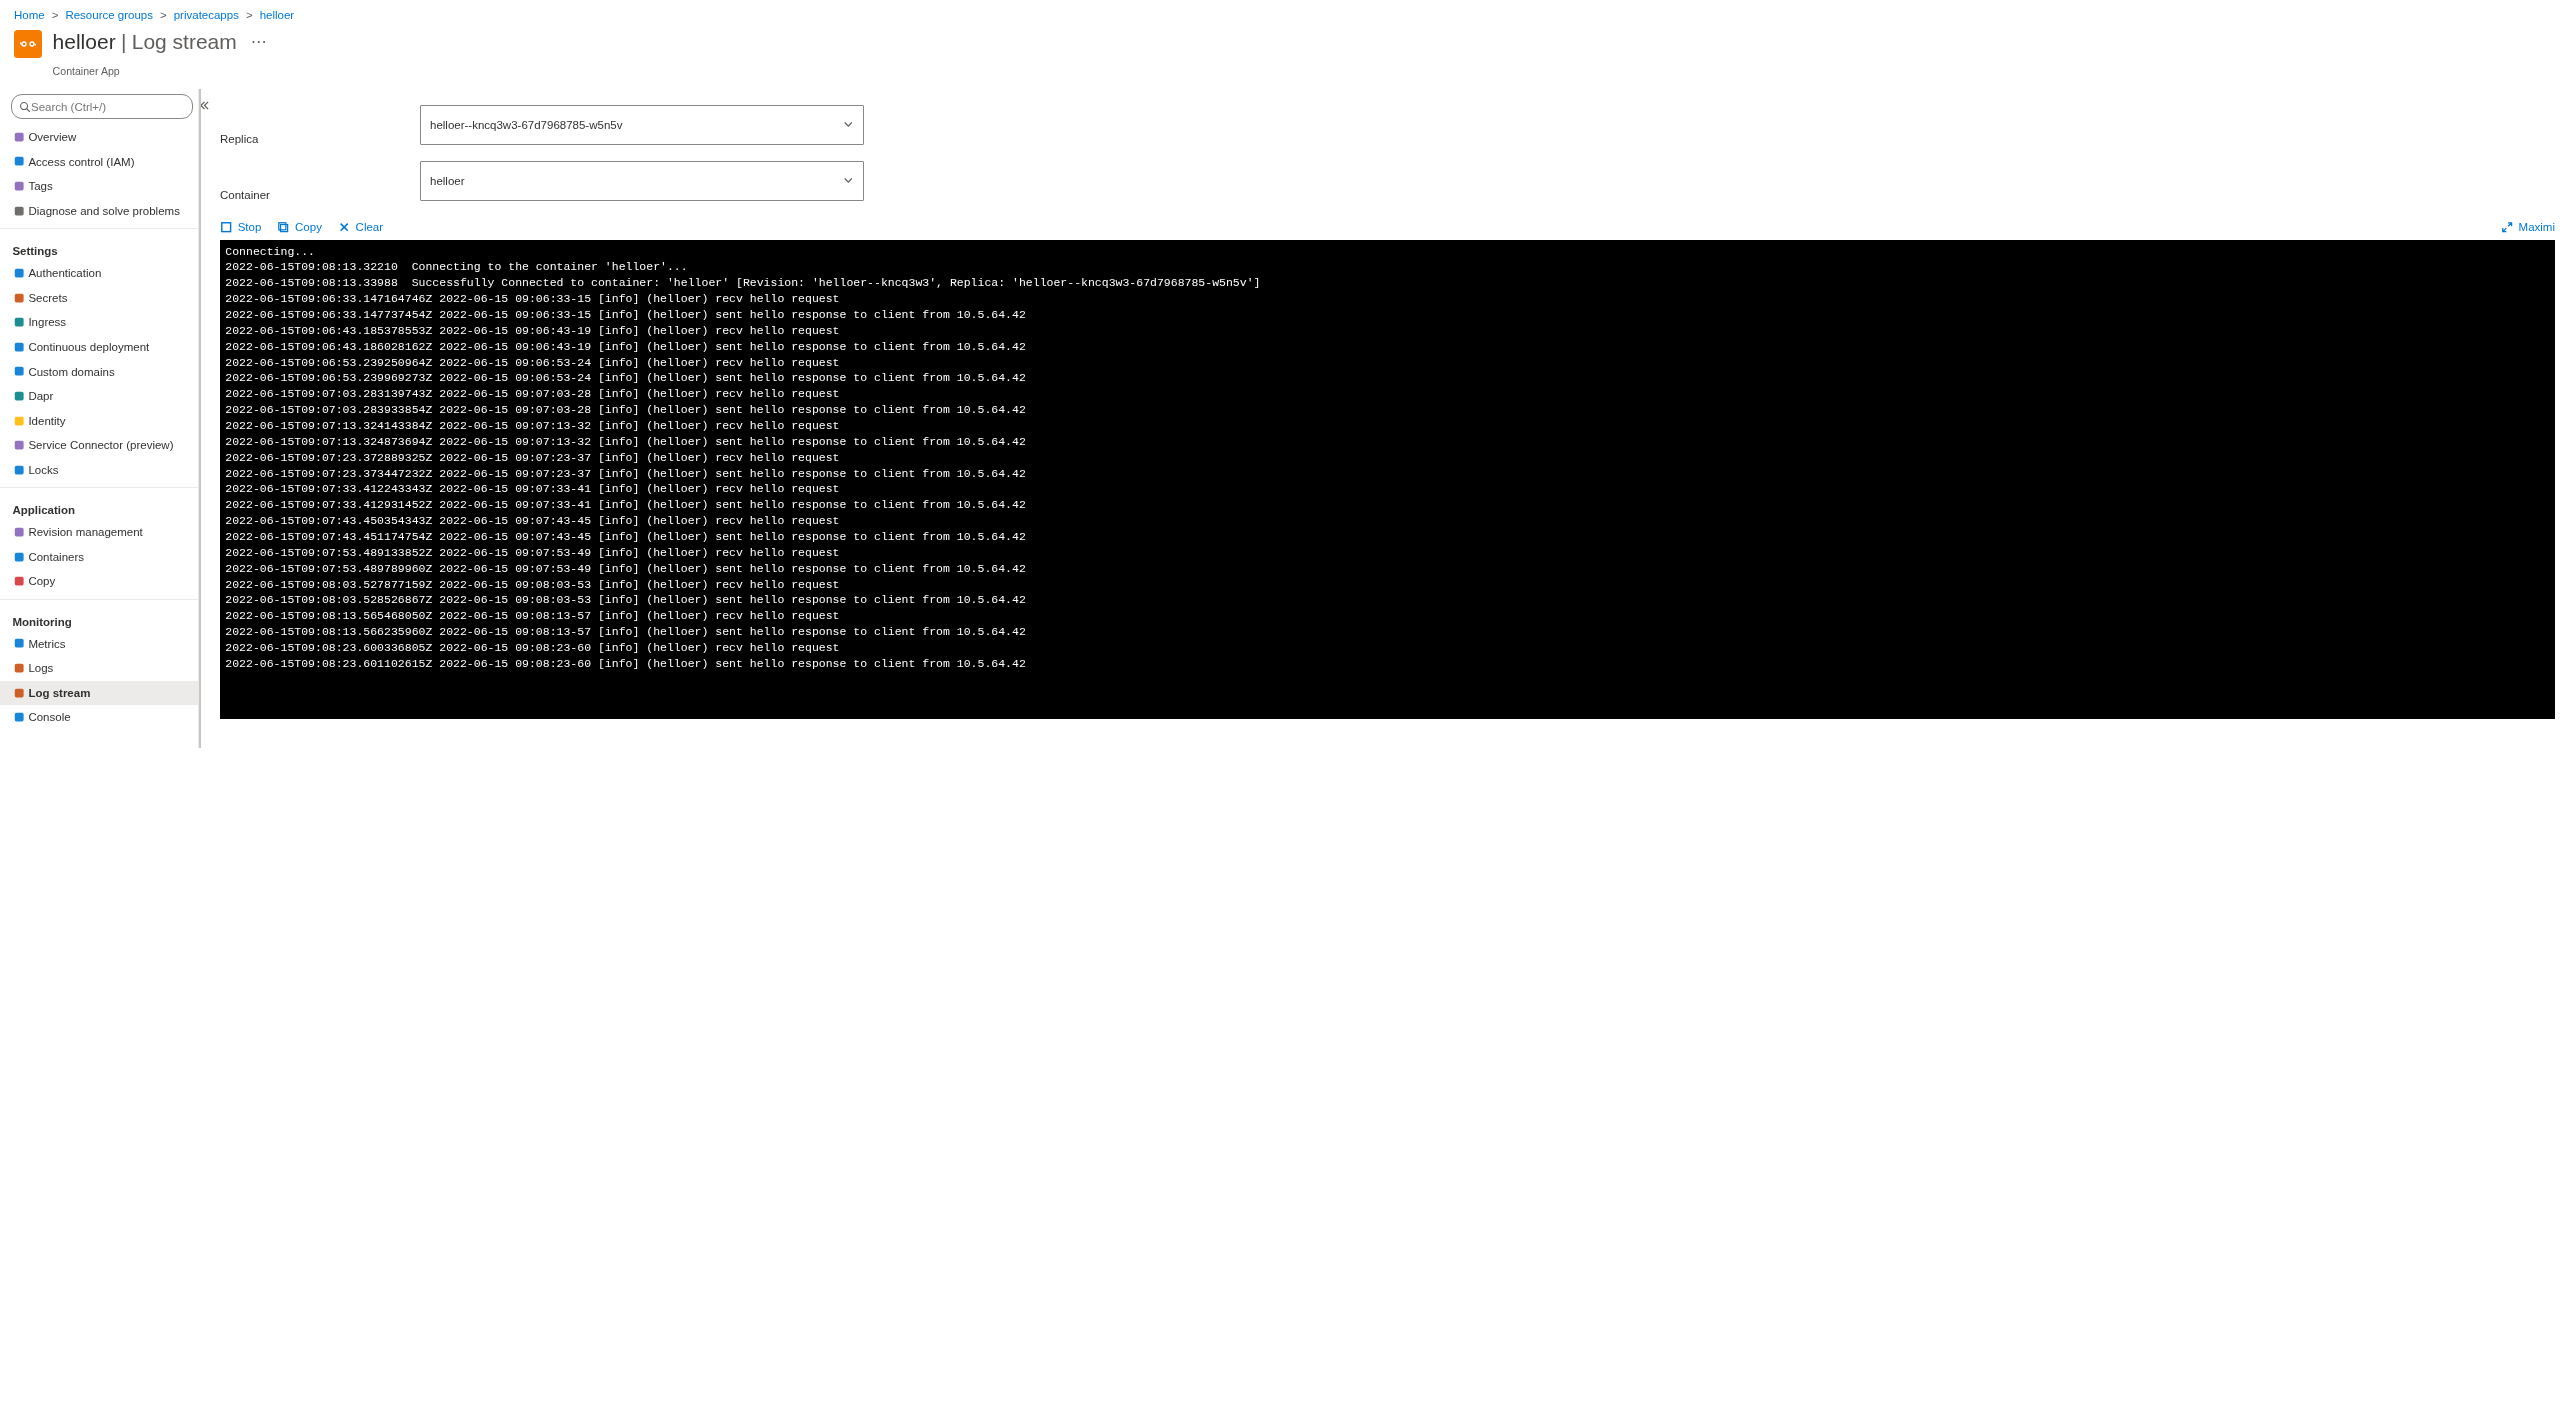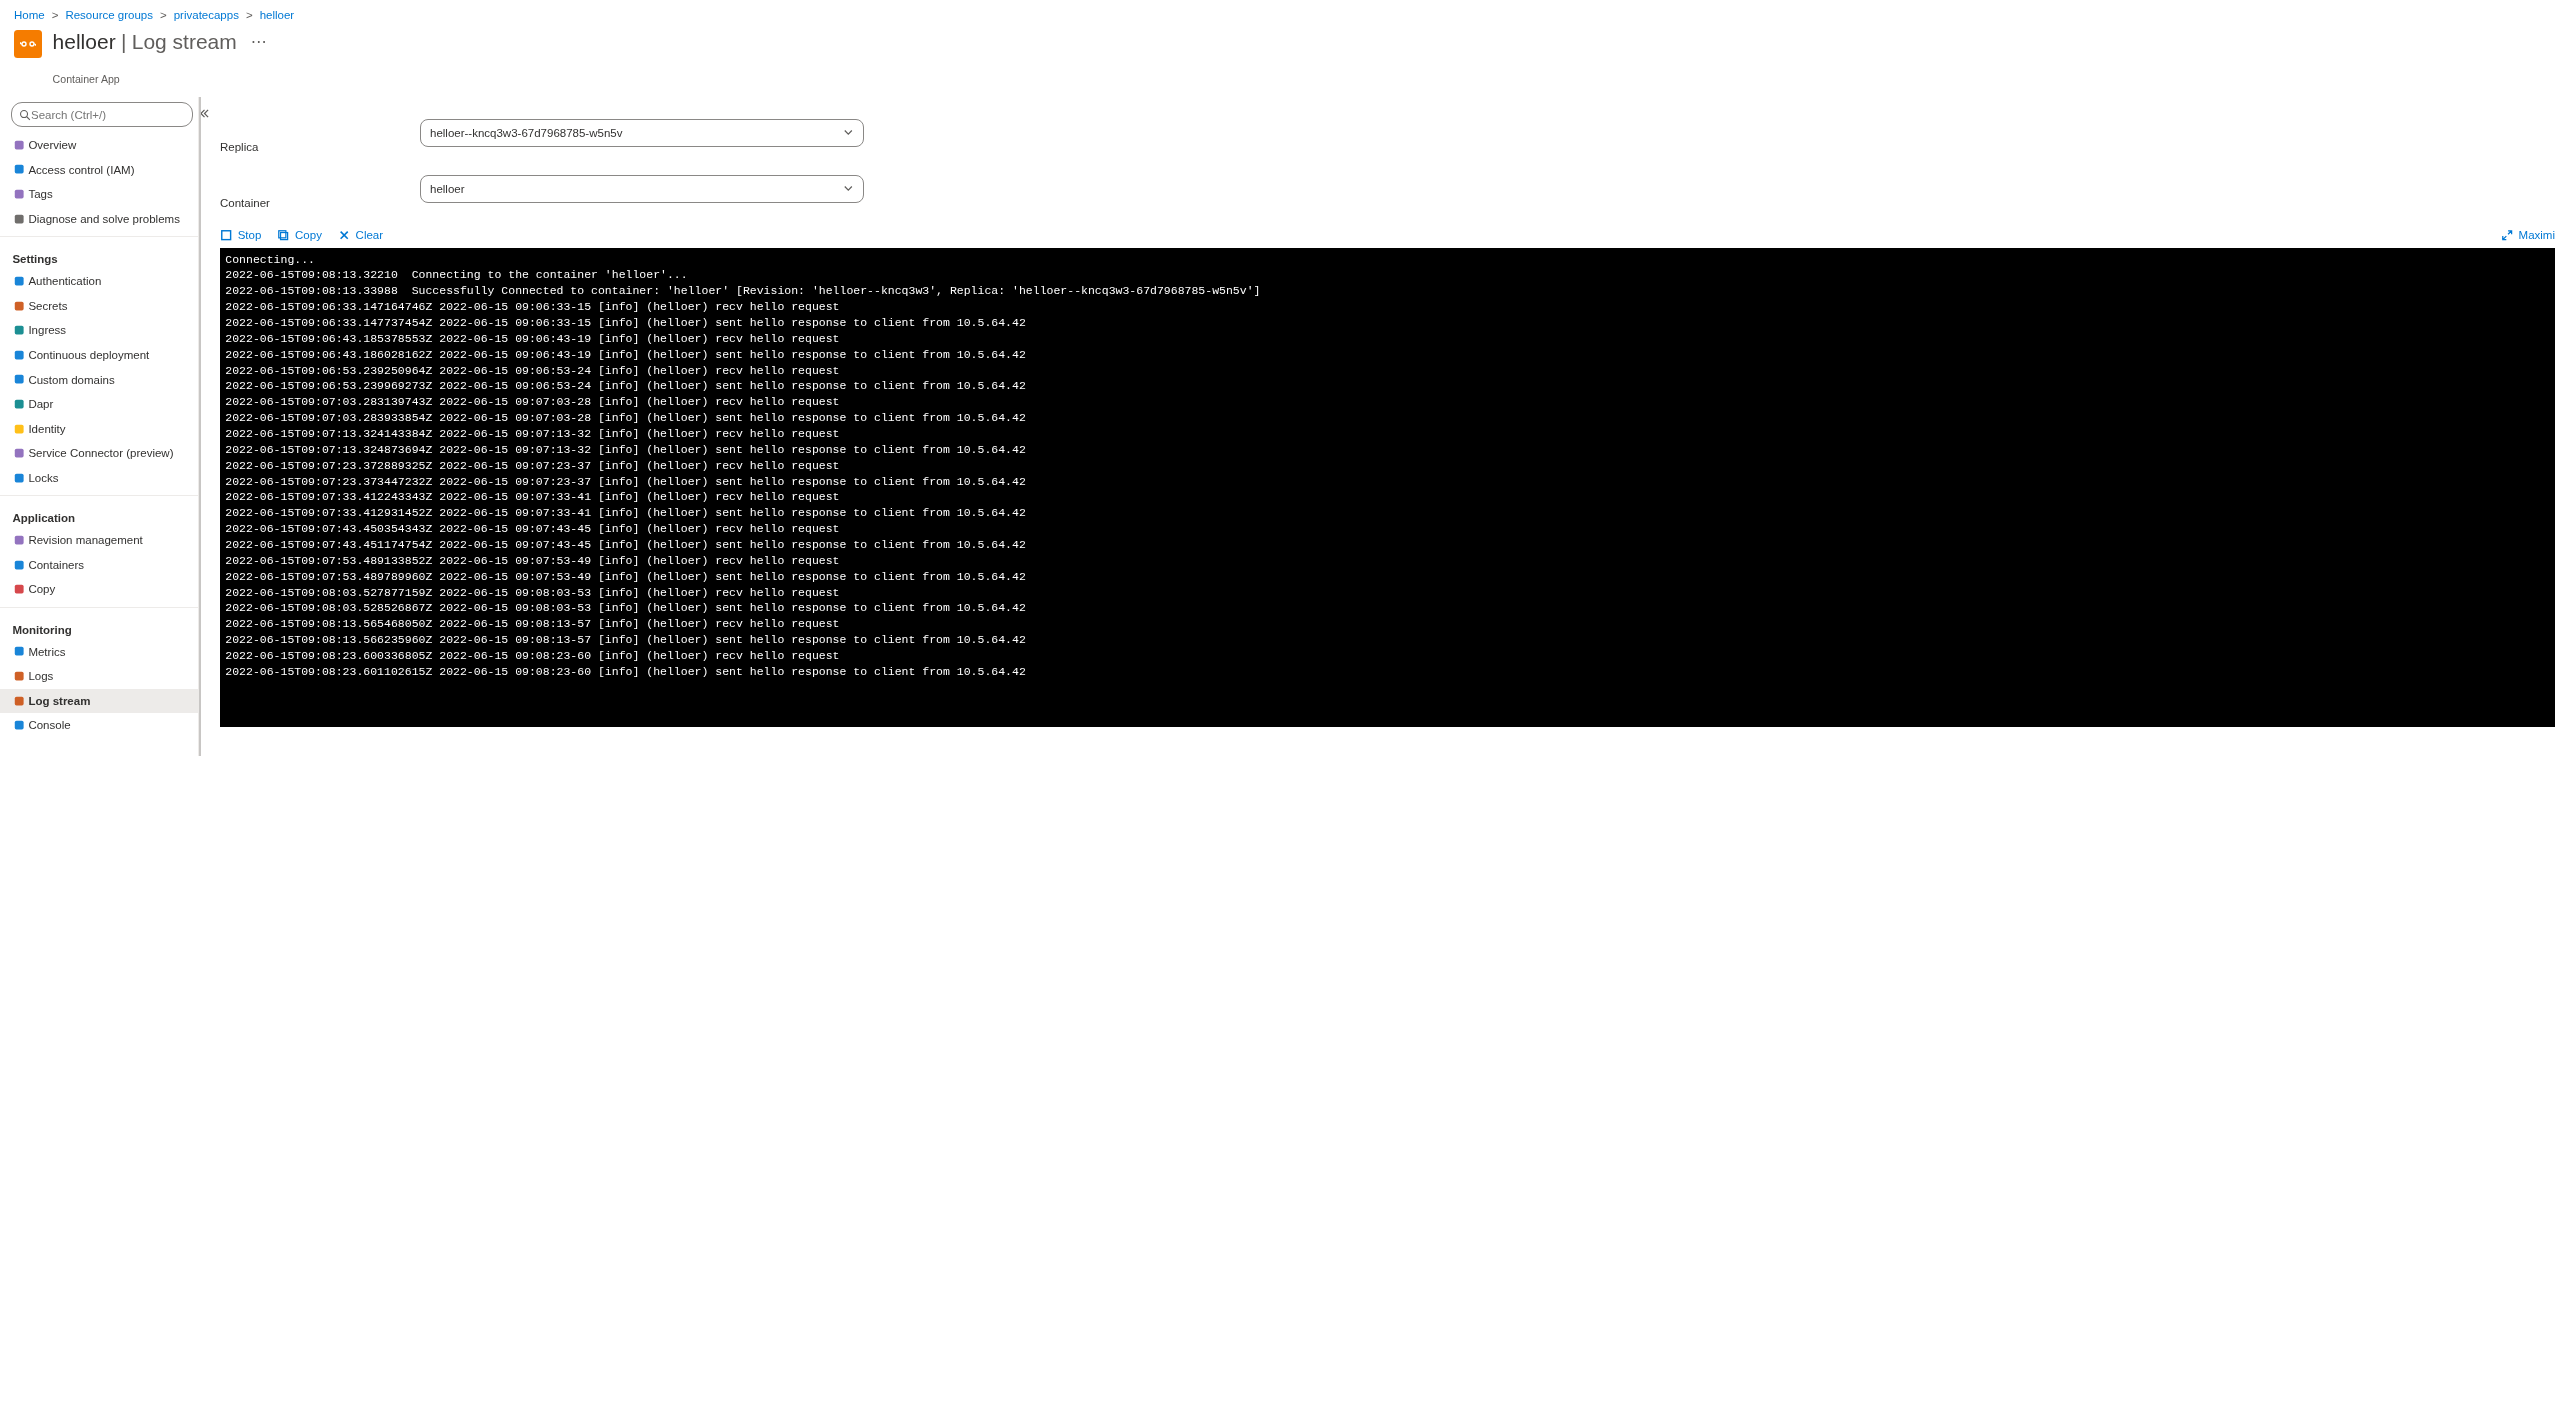--- a/index.html
+++ b/index.html
@@ -26,21 +26,21 @@
     background: #f57c00;
     display:flex; align-items:center; justify-content:center;
     color:#fff; font-size:12.4px; font-weight:600;
     margin-right: 10.6px;
   }
   .title-line { display:flex; align-items:center; }
   .title-main { font-size: 21px; color:#323130; }
   .title-sep { margin: 0 5.3px; color:#605e5c; font-size:21px; font-weight:300; }
   .title-sub { font-size: 21px; color:#605e5c; font-weight:400; }
   .title-more { margin-left:14px; color:#605e5c; font-size:16px; cursor:pointer; }
-  .subtitle { font-size:10.6px; color:#605e5c; margin-top:19px; }
+  .subtitle { font-size:10.6px; color:#605e5c; margin-top:11px; }
 
   
   .body-layout { display:flex; }
   .sidebar {
     width: 199px; flex-shrink:0;
     border-right: 0.9px solid #edebe9;
     padding-bottom: 18px;
     position: relative;
   }
   .side-scroll {
@@ -74,22 +74,22 @@
   .toolbar-refresh {
     display:flex; align-items:center; gap:7px;
     padding: 12.4px 0 9px 0;
     border-bottom: 0.9px solid #edebe9;
     color:#323130; cursor:pointer;
   }
 
   .form-row { display:flex; align-items:center; margin-top:16px; }
   .form-label { width: 200px; color:#323130;margin-top:28px; }
   .select {
-    width: 444px; height: 28px;
-    border:0.9px solid #8a8886; border-radius:8px;
+    width: 444px; height: 40px;
+    border:0.9px solid #8a8886; border-radius:1px;
     display:flex; align-items:center; justify-content:space-between;
     padding: 0 9px; cursor:pointer;
     background:#fff;
   }
   .chev { color:#605e5c; }
 
   .log-toolbar {
     display:flex; align-items:center; justify-content:space-between;
     margin-top: 19.5px;
   }

